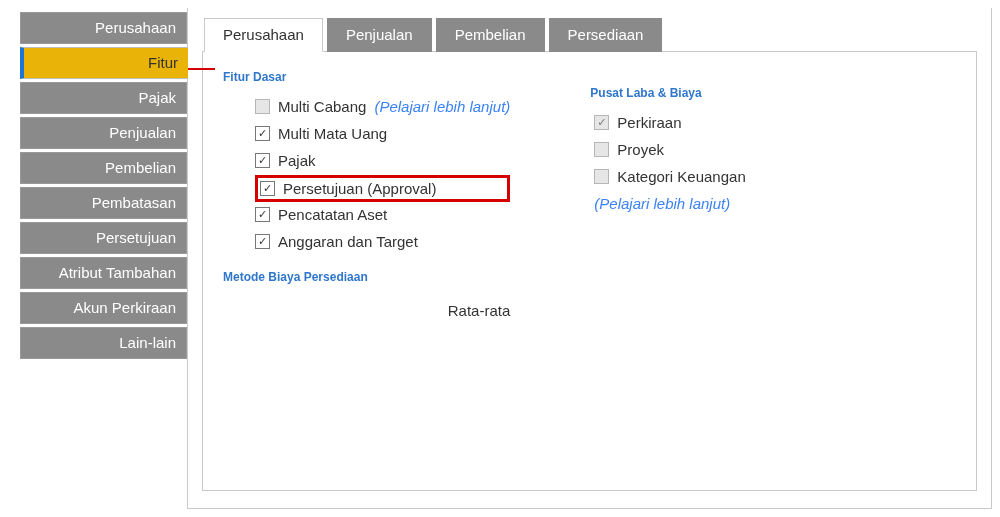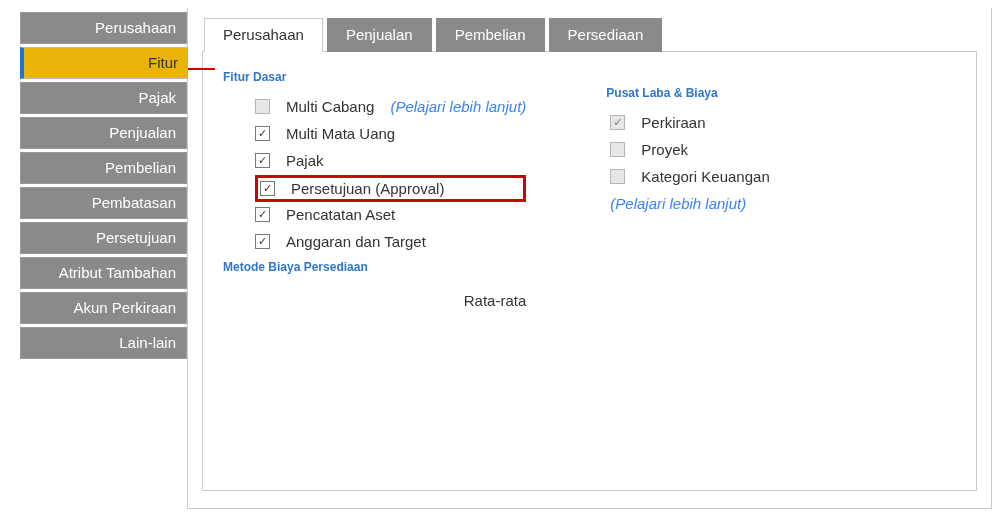--- a/index.html
+++ b/index.html
@@ -93,21 +93,21 @@
     font-weight: 600;
     font-size: 12px;
     margin: 0 0 10px 0;
   }
   .col1 { flex: 0 0 auto; }
   .col2 { flex: 0 0 auto; margin-top: 16px; }
   .check-list { padding-left: 32px; }
   .check-row {
     display: flex;
     align-items: center;
-    gap: 16px;
+    gap: 8px;
     padding: 4px 0 6px 0;
   }
   .chk {
     width: 15px;
     height: 15px;
     border: 1px solid #777;
     background: #fff;
     display: inline-flex;
     align-items: center;
     justify-content: center;
@@ -207,21 +207,21 @@
             <span>Pencatatan Aset</span>
           </div>
 
           <div class="check-row">
             <span class="chk">✓</span>
             <span>Anggaran dan Target</span>
           </div>
 
         </div>
 
-        <div class="section-title" style="margin-top:4px">Metode Biaya Persediaan</div>
+        <div class="section-title" style="margin-top:14px">Metode Biaya Persediaan</div>
         <div class="value-text">Rata-rata</div>
       </div>
 
       <div class="col2">
         <div class="section-title">Pusat Laba &amp; Biaya</div>
         <div class="check-list" style="padding-left:4px">
 
           <div class="check-row">
             <span class="chk disabled">✓</span>
             <span>Perkiraan</span>

